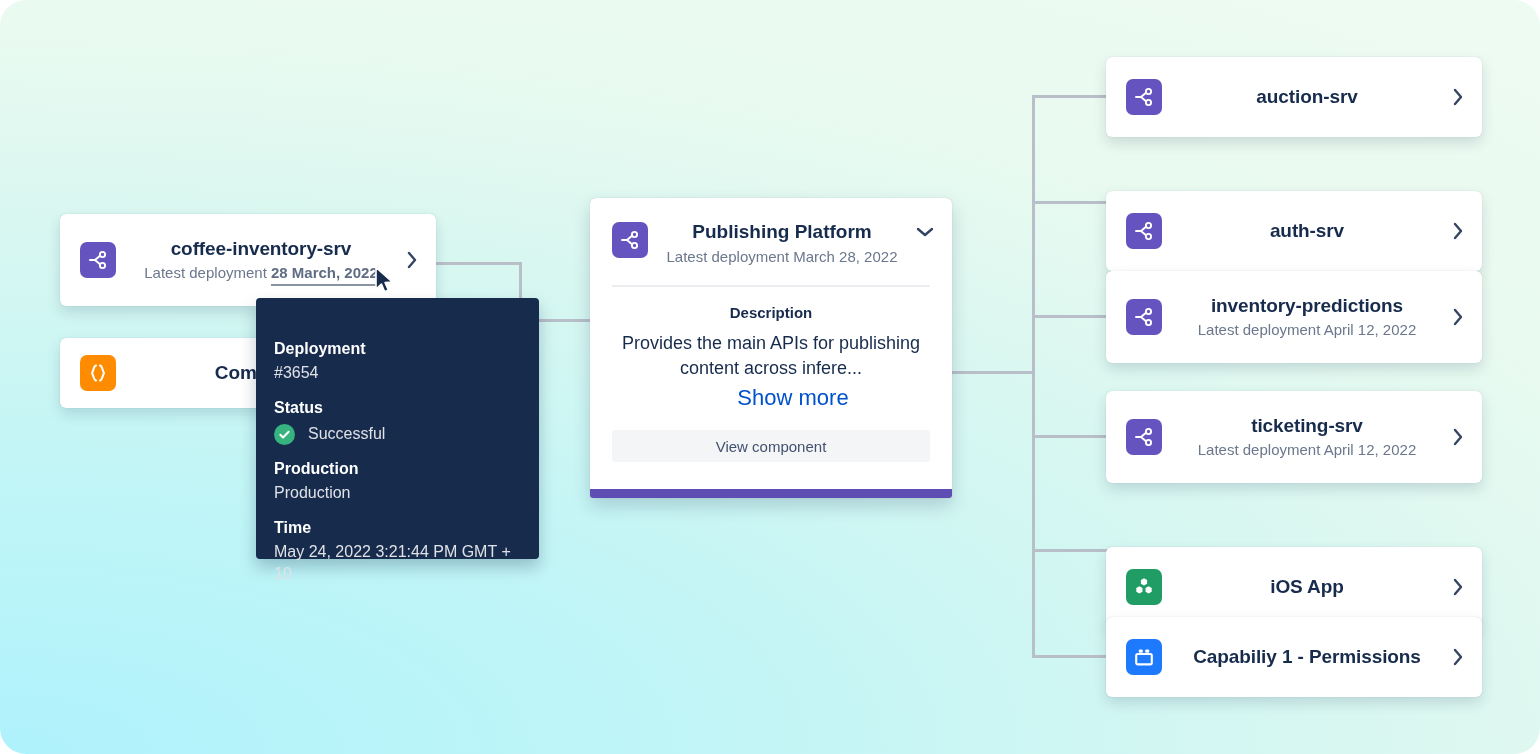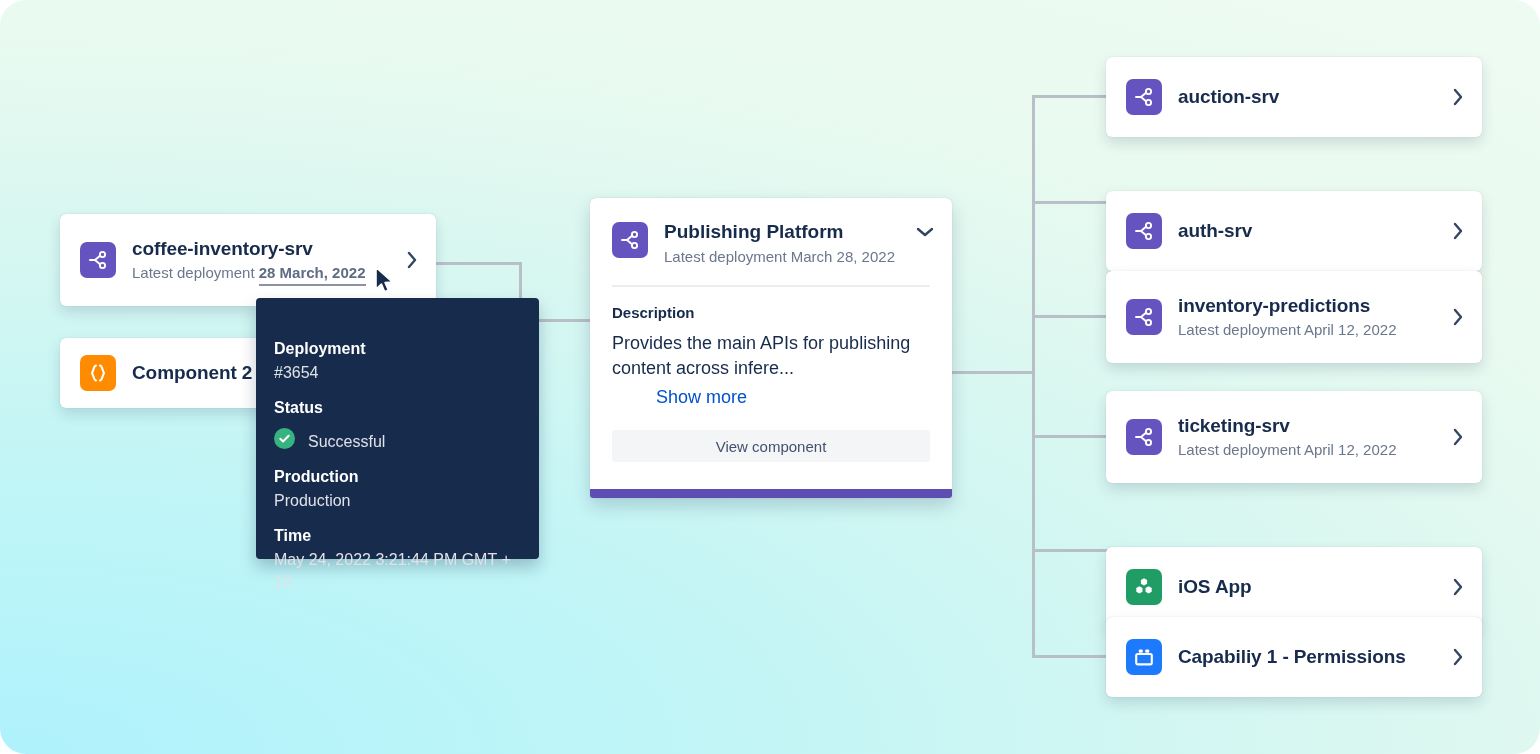--- a/index.html
+++ b/index.html
@@ -25,20 +25,21 @@
   .line { position: absolute; background: #B8BFC9; }
   .line.h { height: 3px; }
   .line.v { width: 3px; }
 
   
   .card {
     position: absolute;
     background: #FFFFFF;
     border-radius: 6px;
     box-shadow: 0 6px 14px rgba(9,30,66,0.14), 0 0 1px rgba(9,30,66,0.22);
+    text-align: center;
   }
 
   .row {
     display: flex;
     align-items: center;
     height: 100%;
     padding: 0 18px 0 20px;
     gap: 16px;
   }
 
@@ -102,21 +103,21 @@
     display: flex; align-items: flex-start; gap: 16px;
     padding: 22px 18px 0 22px;
   }
   #card-publishing .pub-head .ico { margin-top: 2px; }
   .pub-title { font-size: 19px; font-weight: bold; color: #172B4D; line-height: 24px; }
   .pub-sub { font-size: 15px; color: #6B778C; line-height: 21px; margin-top: 2px; }
   .pub-divider { height: 2px; background: #EBECF0; margin: 18px 22px 0 22px; }
   .pub-body { padding: 16px 22px 0 22px; }
   .pub-label { font-size: 15px; font-weight: bold; color: #172B4D; line-height: 20px; }
   .pub-desc { font-size: 18px; color: #172B4D; line-height: 25px; margin-top: 8px; }
-  .pub-showmore { font-size: 18px; color: #0052CC; line-height: 25px; margin-top: 4px; cursor: pointer; margin-left: 44px; }
+  .pub-showmore { font-size: 22px; color: #0052CC; line-height: 25px; margin-top: 4px; cursor: pointer; margin-left: 44px; }
   .pub-btn {
     margin: 20px 22px 0 22px;
     height: 32px;
     background: #F4F5F7;
     border-radius: 3px;
     display: flex; align-items: center; justify-content: center;
     font-size: 15px; color: #42526E;
     cursor: pointer;
   }
   .pub-bottombar {
@@ -241,21 +242,21 @@
       <div class="tt-value">#3654</div>
     </div>
     <div class="tt-group">
       <div class="tt-label">Status</div>
       <div class="tt-status">
         <span class="tt-check">
           <svg width="13" height="13" viewBox="0 0 14 14" fill="none">
               <path d="M2.5 7.3l2.9 2.9L11.5 4" stroke="#fff" stroke-width="2.2" stroke-linecap="round" stroke-linejoin="round"></path>
             </svg>
         </span>
-        <span class="tt-value" style="margin-top:8px;">Successful</span>
+        <span class="tt-value" style="margin-top:0;">Successful</span>
       </div>
     </div>
     <div class="tt-group">
       <div class="tt-label">Production</div>
       <div class="tt-value">Production</div>
     </div>
     <div class="tt-group">
       <div class="tt-label">Time</div>
       <div class="tt-value">May 24, 2022 3:21:44 PM GMT + 10</div>
     </div>

